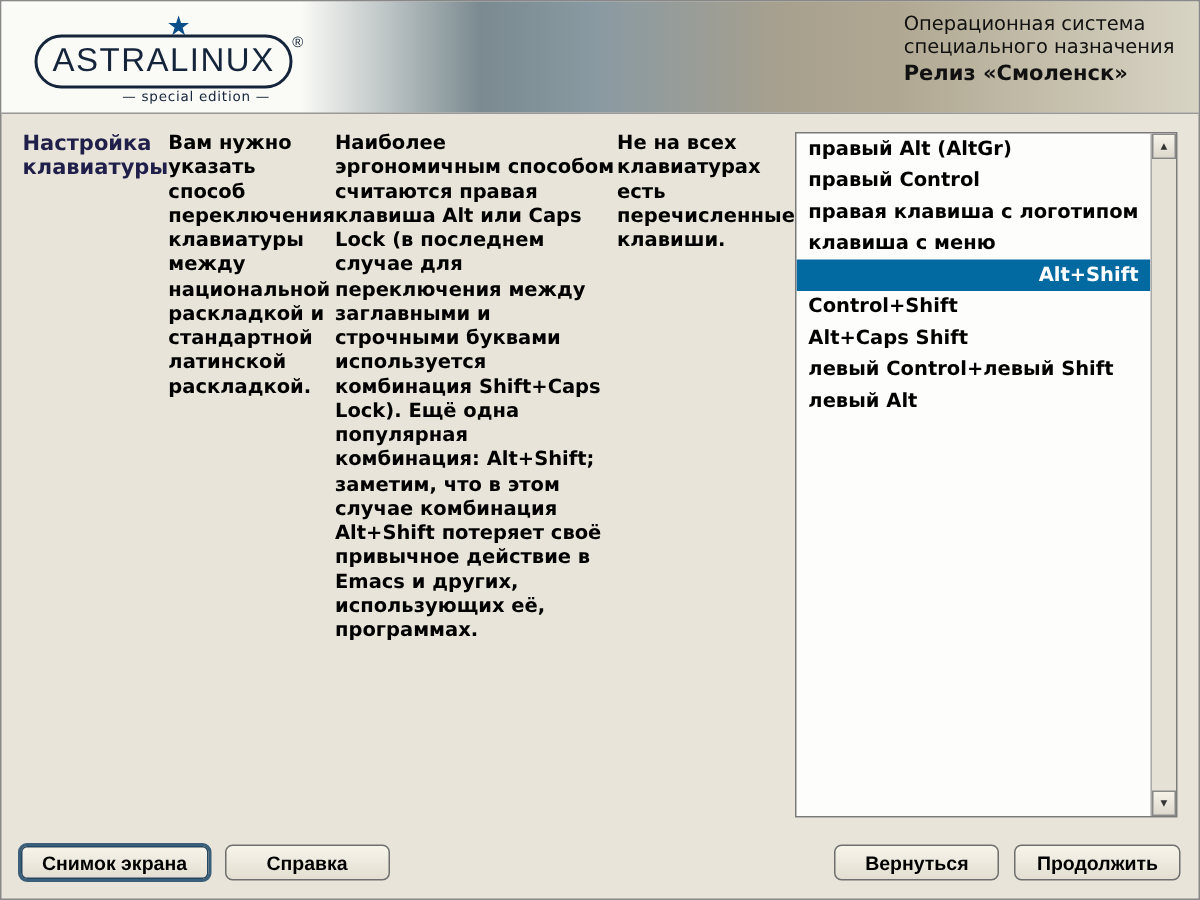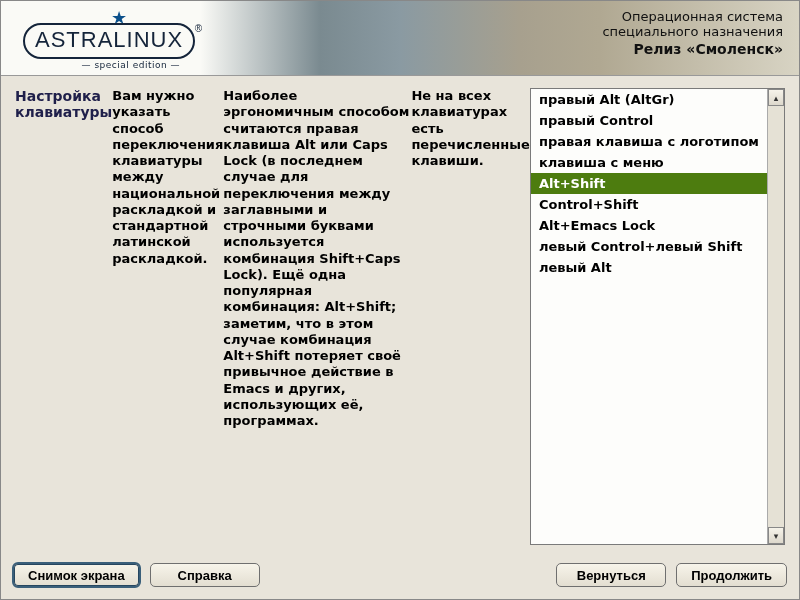--- a/index.html
+++ b/index.html
@@ -6,35 +6,35 @@
   html, body { width: 800px; height: 600px; overflow: hidden; font-family: "DejaVu Sans", Arial, sans-serif; font-size: 13px; color: #000; background: #e8e4da; }
   .root { width: 800px; height: 600px; display: flex; flex-direction: column; border: 1px solid #888; }
 
   
   .banner { height: 75px; position: relative; background: linear-gradient(to right, #fafaf6 0 25%, #7a8a90 40%, #8a9aa2 50%, #a7a08e 65%, #b0a892 75%, #d8d4c4 100%); border-bottom: 1px solid #999; }
   .logo { position: absolute; left: 22px; top: 12px; width: 165px; }
   .logo-star { color: #0a4f8a; font-size: 18px; line-height: 10px; margin-left: 88px; }
   .logo-word { font-family: Liberation Sans, sans-serif; font-size: 22px; letter-spacing: 1px; color: #14243a; border: 2px solid #14243a; border-radius: 18px; padding: 2px 10px 4px 10px; display: inline-block; font-weight: 500; position: relative; }
   .logo-word::after { content: "®"; position: absolute; right: -10px; top: -2px; font-size: 10px; color: #14243a; }
   .logo-sub { font-size: 9px; text-align: right; letter-spacing: 0.5px; color: #14243a; margin-top: 1px; margin-right: 8px; }
-  .banner-right { position: absolute; right: 16px; top: 8px; text-align: right; color: #111; }
+  .banner-right { position: absolute; right: 16px; top: 8px; color: #111; }
   .banner-right .l1 { font-size: 13px; }
   .banner-right .l2 { font-size: 13px; }
   .banner-right .l3 { font-size: 14px; font-weight: bold; margin-top: 2px; }
 
   
   .content { flex: 1; padding: 12px 14px 8px 14px; display: flex; }
   .title { font-size: 14px; font-weight: bold; color: #1f1f4a; margin-bottom: 18px; }
   .para { font-size: 13px; font-weight: bold; color: #000; line-height: 1.25; margin-bottom: 12px; }
   .prompt { font-style: italic; font-size: 13px; margin: 2px 0 4px 4px; color: #000; }
 
   .listwrap { flex: 1; display: flex; border: 1px solid #7a7a7a; background: #fdfdfb; min-height: 0; }
   .list { flex: 1; overflow: hidden; }
   .item { padding: 3px 8px; font-size: 13px; font-weight: bold; color: #000; cursor: pointer; white-space: nowrap; }
-  .item.selected { background: #4d7c0f; color: #fff; }
+  .item.selected { background: #0369a1; color: #fff; text-align: right; }
   .scrollbar { width: 17px; background: #ece8de; border-left: 1px solid #aaa; display: flex; flex-direction: column; }
   .sb-btn { height: 17px; border: 1px solid #888; background: linear-gradient(#f6f3ea, #ddd8cc); display: flex; align-items: center; justify-content: center; font-size: 9px; color: #333; }
   .sb-track { flex: 1; background: #e5e1d5; }
 
   
   .footer { padding: 10px 12px 12px 12px; display: flex; gap: 10px; }
   .spacer { flex: 1; }
   .btn { min-width: 110px; height: 24px; border: 1px solid #6f6f6f; border-radius: 5px; background: linear-gradient(#f7f4ea, #e3ded1); font-size: 13px; font-weight: bold; color: #000; cursor: pointer; padding: 0 14px; }
   .btn.active { outline: 2px solid #3a5f7a; outline-offset: -1px; box-shadow: inset 0 0 0 1px #26465f; }
 </style>
@@ -63,21 +63,21 @@
     <div class="para">Не на всех клавиатурах есть перечисленные клавиши.</div>
 
     <div class="listwrap">
       <div class="list" id="options-list">
           <div class="item">правый Alt (AltGr)</div>
           <div class="item">правый Control</div>
           <div class="item">правая клавиша с логотипом</div>
           <div class="item">клавиша с меню</div>
           <div class="item selected">Alt+Shift</div>
           <div class="item">Control+Shift</div>
-          <div class="item">Alt+Emacs Lock</div>
+          <div class="item">Alt+Caps Shift</div>
           <div class="item">левый Control+левый Shift</div>
           <div class="item">левый Alt</div>
         </div>
       <div class="scrollbar">
         <div class="sb-btn">▴</div>
         <div class="sb-track"></div>
         <div class="sb-btn">▾</div>
       </div>
     </div>
   </div>

